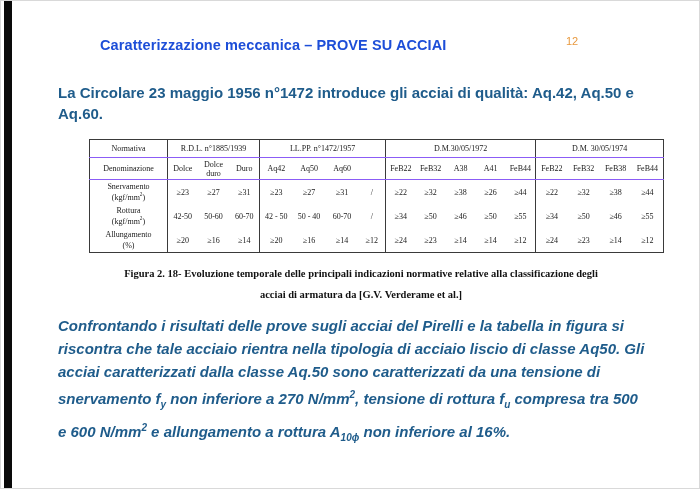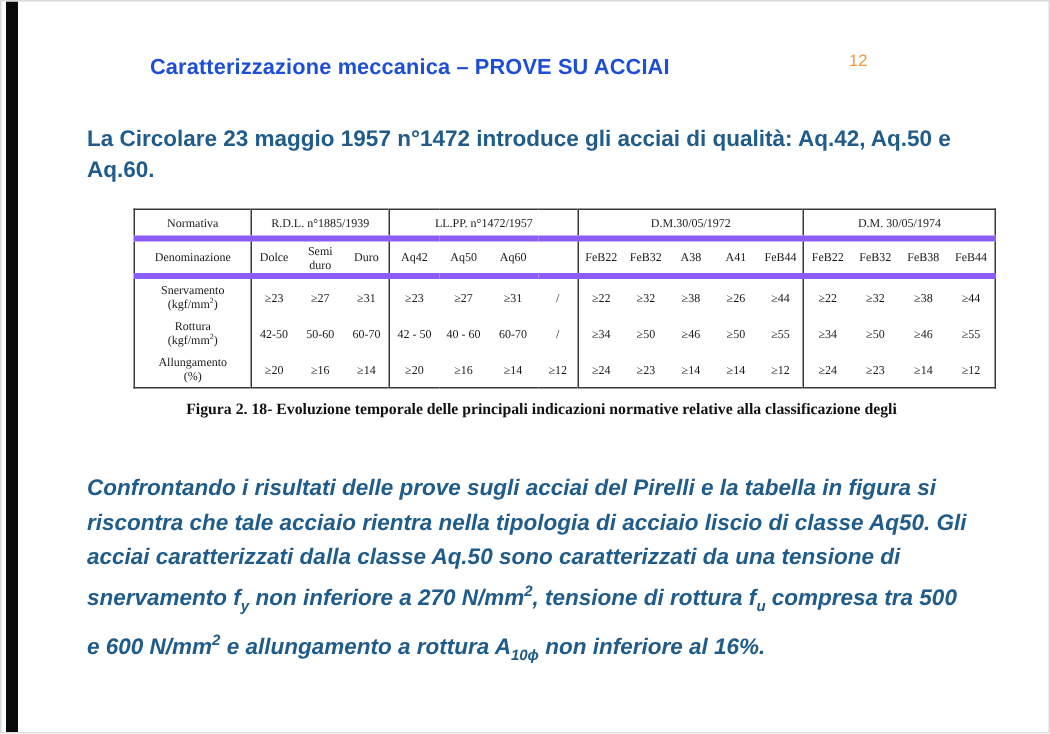--- a/index.html
+++ b/index.html
@@ -36,21 +36,21 @@
   table.norm{
     border-collapse:collapse;table-layout:fixed;width:574px;
     font-family:"Liberation Serif", serif;
     font-size:8px;color:#1a1a1a;
   }
   table.norm td{
     padding:1px 1px;text-align:center;vertical-align:middle;
     overflow:hidden;
   }
   table.norm{border:1px solid #3a3a3a;}
-  tr.hdr td{border-bottom:4px solid #8b5cf6;}
+  tr.hdr td{border-bottom:1px solid #8b5cf6;}
   td.lbl{text-align:center;}
   td.gl{border-left:1px solid #3a3a3a;}
   td.row-lbl{text-align:left;padding-left:3px;}
   tr.datarow td{height:22px;}
   tr.r1 td{height:15px;}
   tr.r2 td{height:18px;}
   tr.r3 td{height:19px;margin-top:24px;}
   sup{font-size:0.65em;}
   sub{font-size:0.65em;}
   .caption{
@@ -72,21 +72,21 @@
 <body>
 
 <div class="slide">
 
   <div class="left-bar"></div>
 
   <div class="title">Caratterizzazione meccanica – PROVE SU ACCIAI</div>
 
   <div class="page-num">12</div>
 
-  <div class="intro">La Circolare 23 maggio 1957 n°1472 introduce gli acciai di qualità: Aq.42, Aq.50 e Aq.60.</div>
+  <div class="intro">La Circolare 23 maggio 1956 n°1472 introduce gli acciai di qualità: Aq.42, Aq.50 e Aq.60.</div>
 
   <div class="table-wrap">
     <table class="norm">
       <colgroup>
         <col style="width:78px">
         <col style="width:30px">
           <col style="width:32px">
           <col style="width:30px">
         <col style="width:33px">
           <col style="width:33px">
@@ -106,21 +106,21 @@
           <tr class="hdr r1">
         <td class="lbl">Normativa</td>
         <td colspan="3" class="gl">R.D.L. n°1885/1939</td>
         <td colspan="4" class="gl">LL.PP. n°1472/1957</td>
         <td colspan="5" class="gl">D.M.30/05/1972</td>
         <td colspan="4" class="gl">D.M. 30/05/1974</td>
       </tr>
       <tr class="hdr r3">
         <td class="lbl">Denominazione</td>
         <td class="gl">Dolce</td>
-        <td>Semi duro</td>
+        <td>Dolce duro</td>
         <td>Duro</td>
         <td class="gl">Aq42</td>
         <td>Aq50</td>
         <td>Aq60</td>
         <td></td>
         <td class="gl">FeB22</td>
         <td>FeB32</td>
         <td>A38</td>
         <td>A41</td>
         <td>FeB44</td>
@@ -147,21 +147,21 @@
         <td>≥32</td>
         <td>≥38</td>
         <td>≥44</td>
       </tr>
       <tr class="datarow">
         <td class="row-lbl"><span>Rottura</span><br><span>(kgf/mm</span><sup>2</sup><span>)</span></td>
         <td class="gl">42-50</td>
         <td>50-60</td>
         <td>60-70</td>
         <td class="gl">42 - 50</td>
-        <td>40 - 60</td>
+        <td>50 - 40</td>
         <td>60-70</td>
         <td>/</td>
         <td class="gl">≥34</td>
         <td>≥50</td>
         <td>≥46</td>
         <td>≥50</td>
         <td>≥55</td>
         <td class="gl">≥34</td>
         <td>≥50</td>
         <td>≥46</td>
@@ -185,17 +185,18 @@
         <td>≥23</td>
         <td>≥14</td>
         <td>≥12</td>
       </tr>
     </tbody>
       </table>
   </div>
 
   <div class="caption">
     <div>Figura 2. 18- Evoluzione temporale delle principali indicazioni normative relative alla classificazione degli</div>
+    <div>acciai di armatura da [G.V. Verderame et al.]</div>
   </div>
 
   <div class="para"><span>Confrontando i risultati delle prove sugli acciai del Pirelli e la tabella in figura  si riscontra che tale acciaio rientra nella tipologia di acciaio liscio di classe Aq50. Gli acciai caratterizzati dalla classe Aq.50 sono caratterizzati da una tensione di snervamento f</span><sub>y</sub><span> non inferiore a 270 N/mm</span><sup>2</sup><span>, tensione di rottura f</span><sub>u</sub><span> compresa tra 500 e 600 N/mm</span><sup>2</sup><span> e allungamento a rottura A</span><sub>10ϕ</sub><span> non inferiore al 16%.</span></div>
 
 </div>
 
 </body></html>

